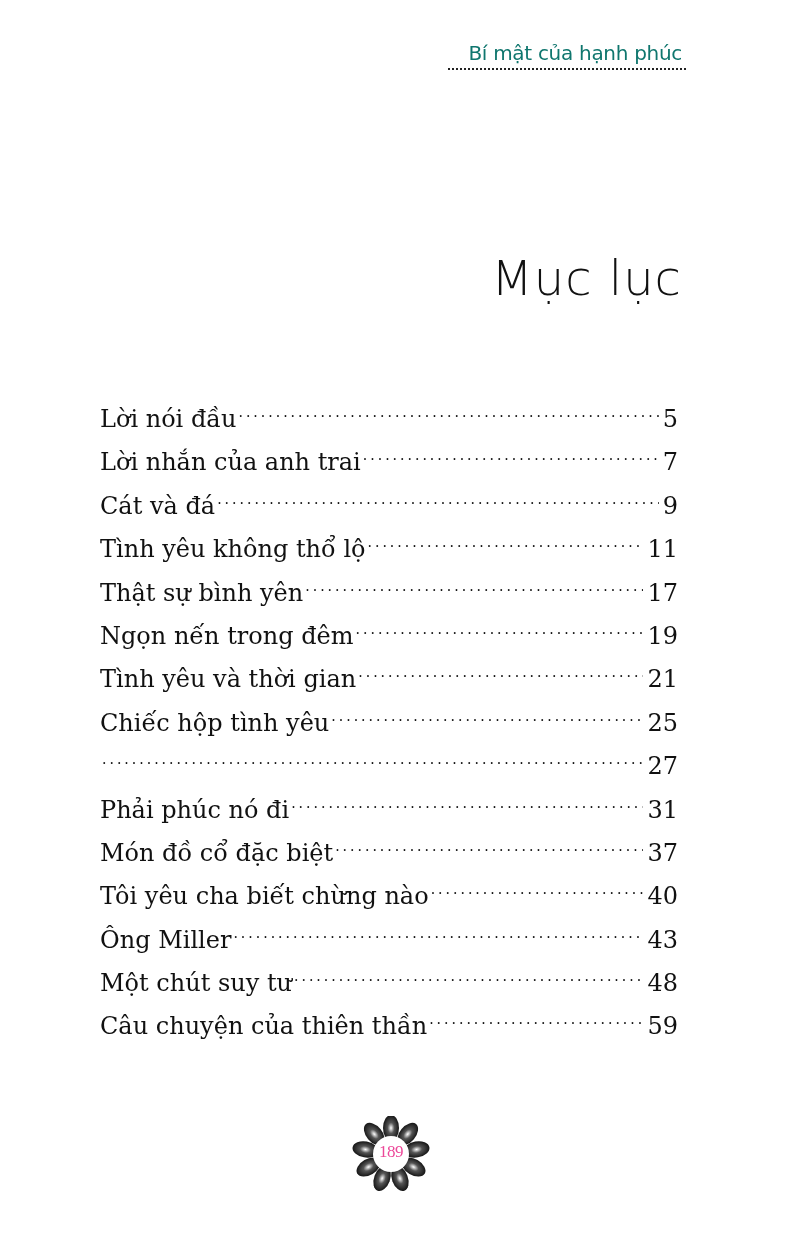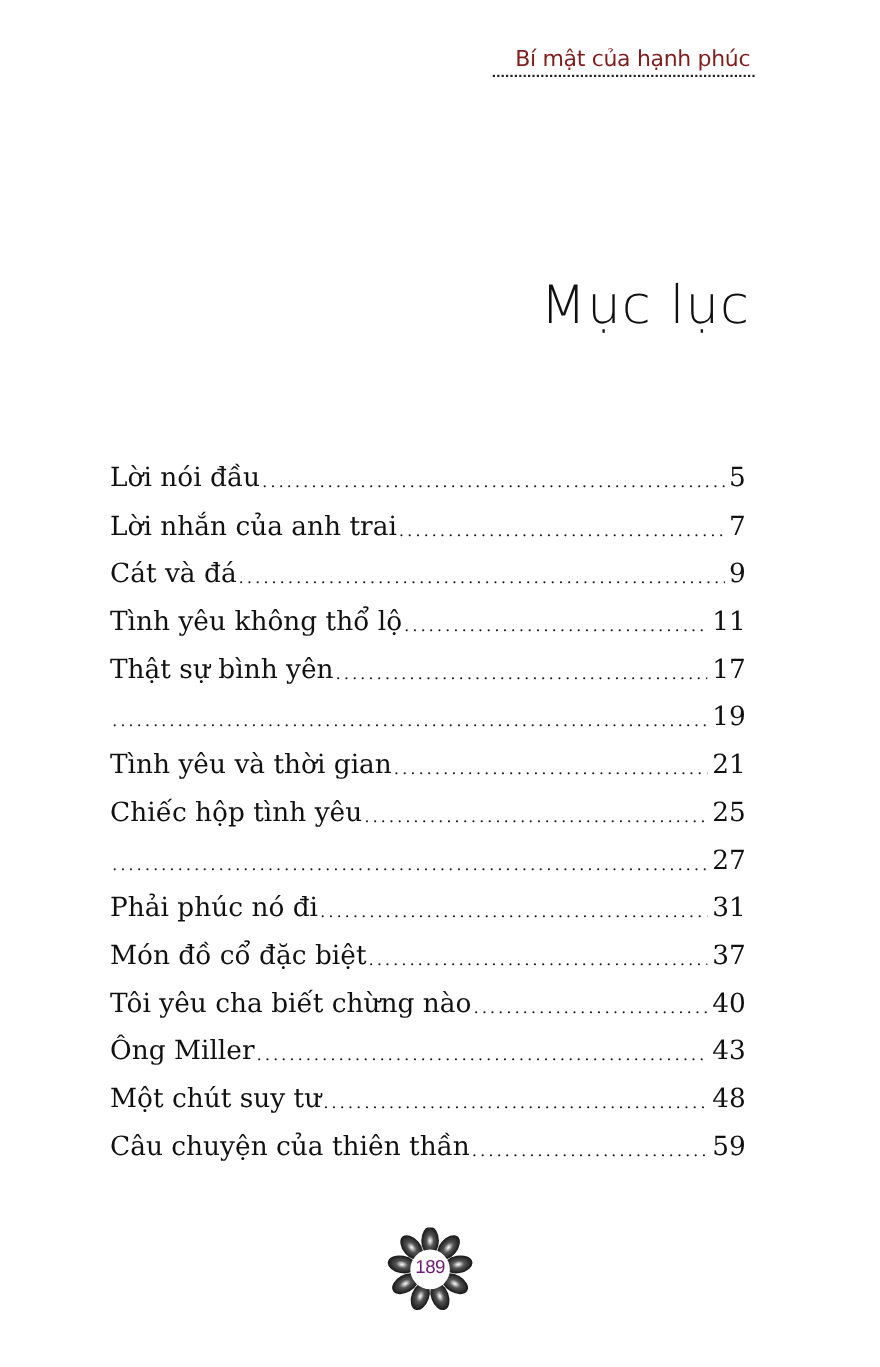--- a/index.html
+++ b/index.html
@@ -18,21 +18,21 @@
       position: absolute;
       left: 448px;
       top: 40px;
       width: 238px;
       text-align: right;
     }
     .running-header-text {
       font-family: "DejaVu Sans", sans-serif;
       font-size: 20px;
       letter-spacing: -0.3px;
-      color: #7f1d1d;
+      color: #0f766e;
       line-height: 26px;
       display: block;
       padding-right: 4px;
     }
     .running-header-rule {
       margin-top: 2px;
       height: 0;
       border-top: 2px dotted #222;
       width: 100%;
     }
@@ -53,21 +53,21 @@
       position: absolute;
       left: 100px;
       top: 405px;
       width: 578px;
       list-style: none;
       margin: 0;
       padding: 0;
     }
     .toc-entry {
       display: flex;
-      align-items: flex-end;
+      align-items: flex-start;
       height: 43.4px;
       font-family: "DejaVu Serif", serif;
       font-size: 24px;
       color: #111;
     }
     .toc-entry-title {
       white-space: nowrap;
       flex: 0 0 auto;
     }
     .toc-leader {
@@ -101,23 +101,23 @@
       position: absolute;
       left: 0;
       top: 0;
     }
     .page-number-text {
       position: absolute;
       left: 0;
       top: 26px;
       width: 86px;
       text-align: center;
-      font-family: Liberation Sans, sans-serif;
+      font-family: Liberation Serif, serif;
       font-size: 17px;
-      color: #701a75;
+      color: #ec4899;
       line-height: 20px;
       letter-spacing: -0.5px;
     }
   </style>
 </head>
 <body>
 
 <header class="running-header">
   <span class="running-header-text">Bí mật của hạnh phúc</span>
   <div class="running-header-rule"></div>
@@ -145,20 +145,21 @@
     <span class="toc-entry-title">Tình yêu không thổ lộ</span>
     <span class="toc-leader"></span>
     <span class="toc-page">11</span>
   </li>
   <li class="toc-entry">
     <span class="toc-entry-title">Thật sự bình yên</span>
     <span class="toc-leader"></span>
     <span class="toc-page">17</span>
   </li>
   <li class="toc-entry">
+    <span class="toc-entry-title">Ngọn nến trong đêm</span>
     <span class="toc-leader"></span>
     <span class="toc-page">19</span>
   </li>
   <li class="toc-entry">
     <span class="toc-entry-title">Tình yêu và thời gian</span>
     <span class="toc-leader"></span>
     <span class="toc-page">21</span>
   </li>
   <li class="toc-entry">
     <span class="toc-entry-title">Chiếc hộp tình yêu</span>

